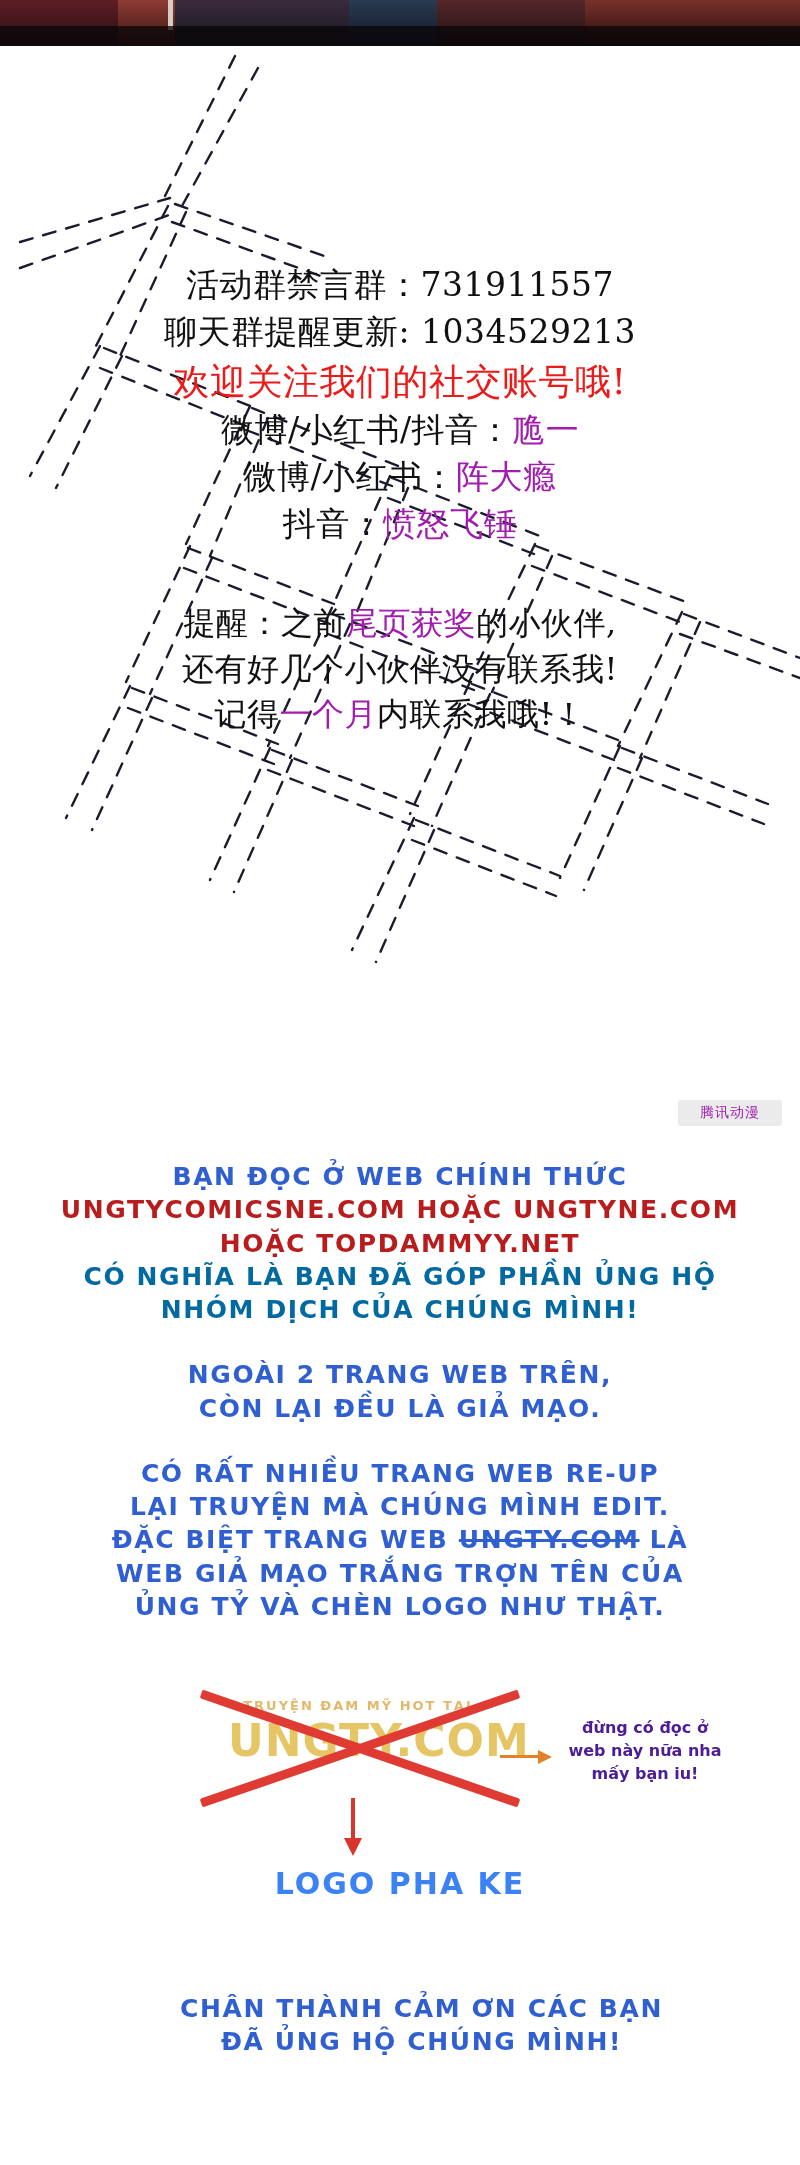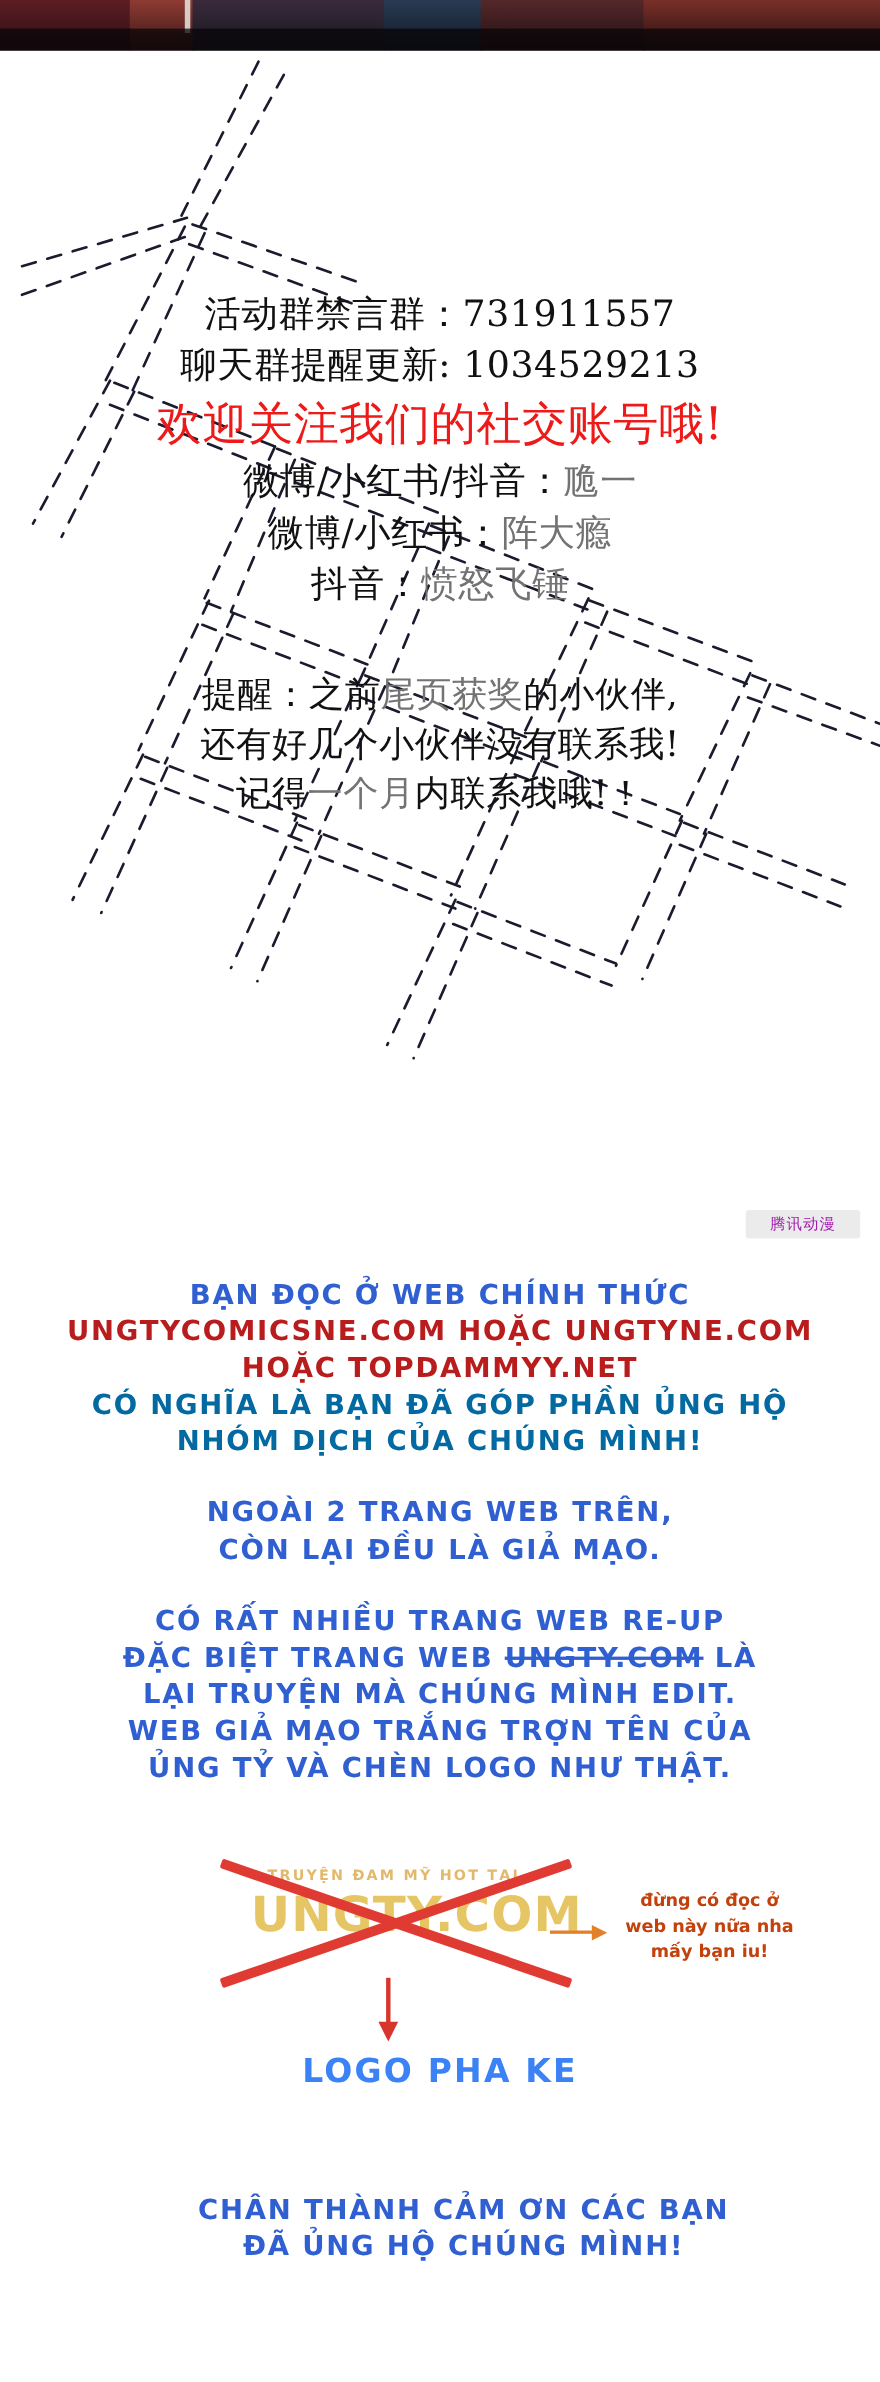--- a/index.html
+++ b/index.html
@@ -81,22 +81,22 @@
     text-align: center;
     font-family: "DejaVu Serif", "Liberation Serif", serif;
     line-height: 1.42;
   }
   .cn-line {
     font-size: 33px;
     color: #111111;
     white-space: nowrap;
     letter-spacing: .5px;
   }
-  .cn-line.red { color: #ee1a1a; font-size: 41px; }
-  .cn-red { color: #737373; }
+  .cn-line.red { color: #ee1a1a; font-size: 36px; }
+  .cn-red { color: #a21caf; }
   .cn-gap { height: 54px; }
   .cn-line.tight { font-size: 32px; }
 
   
   .watermark {
     position: absolute;
     right: 18px; top: 1100px;
     width: 104px; height: 26px;
     background: rgba(230,230,230,.82);
     border-radius: 3px;
@@ -173,21 +173,21 @@
   .cross span.a { transform: rotate(19deg); }
   .cross span.b { transform: rotate(-19deg); }
 
   .side-note {
     position: absolute;
     left: 545px; top: 26px;
     width: 200px;
     font-family: "DejaVu Sans", sans-serif;
     font-size: 16px;
     font-weight: bold;
-    color: #c2410c;
+    color: #4c1d95;
     line-height: 1.45;
     text-align: center;
   }
   .arrow-right {
     position: absolute;
     left: 500px; top: 60px;
     width: 54px; height: 14px;
   }
   .arrow-right .shaft {
     position: absolute; left: 0; top: 5px;
@@ -360,24 +360,24 @@
   <div class="vn-line vn-green">NHÓM DỊCH CỦA CHÚNG MÌNH!</div>
 
   <div class="vn-spacer-md"></div>
 
   <div class="vn-line vn-blue">NGOÀI 2 TRANG WEB TRÊN,</div>
   <div class="vn-line vn-blue">CÒN LẠI ĐỀU LÀ GIẢ MẠO.</div>
 
   <div class="vn-spacer-md"></div>
 
   <div class="vn-line vn-blue">CÓ RẤT NHIỀU TRANG WEB RE-UP</div>
+  <div class="vn-line vn-blue">LẠI TRUYỆN MÀ CHÚNG MÌNH EDIT.</div>
   <div class="vn-line vn-blue">
     <span>ĐẶC BIỆT TRANG WEB </span><span class="strike">UNGTY.COM</span><span> LÀ</span>
   </div>
-  <div class="vn-line vn-blue">LẠI TRUYỆN MÀ CHÚNG MÌNH EDIT.</div>
   <div class="vn-line vn-blue">WEB GIẢ MẠO TRẮNG TRỢN TÊN CỦA</div>
   <div class="vn-line vn-blue">ỦNG TỶ VÀ CHÈN LOGO NHƯ THẬT.</div>
 </div>
 
 <div class="logo-area">
   <div class="fake-logo">
     <div class="sub">TRUYỆN ĐAM MỸ HOT TẠI</div>
     <div class="main">UNGTY.COM</div>
   </div>
   <div class="cross">

